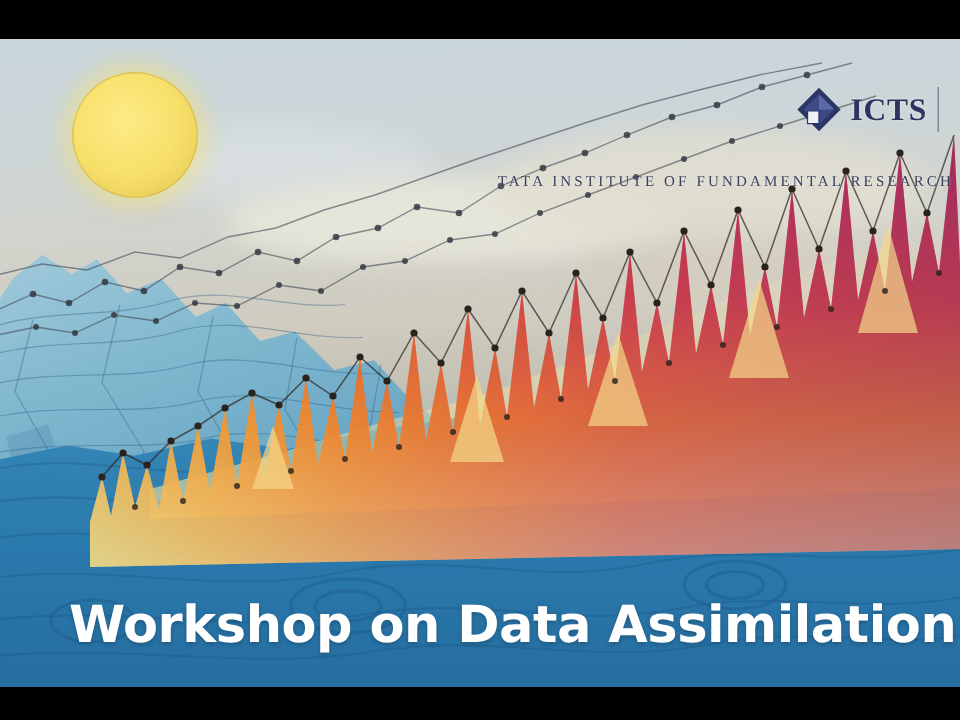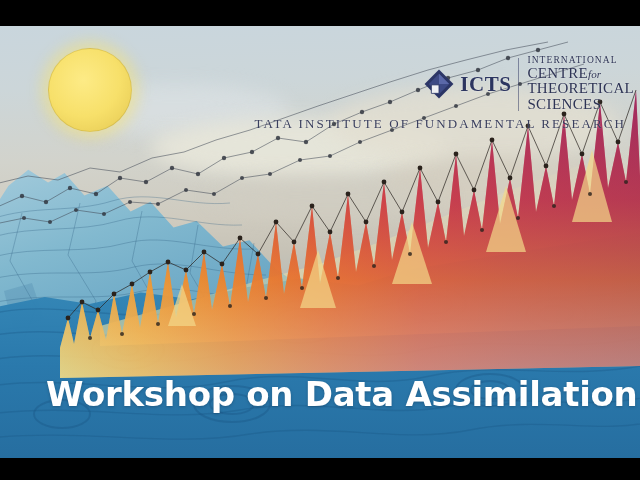--- a/index.html
+++ b/index.html
@@ -108,33 +108,33 @@
     line-height:1.04;
     text-shadow:0 0 2px rgba(255,255,255,.5);
   }
   #logo-text div { display:block; white-space:nowrap; }
   .lt1 { font-size:9.5px; letter-spacing:1.1px; }
   .lt2 { font-size:15px; letter-spacing:.4px; }
   .lt3 { font-size:15px; letter-spacing:.3px; }
   .lt4 { font-size:15px; letter-spacing:.4px; }
   .lt-for { font-style:italic; font-size:11px; letter-spacing:0; }
   #logo-tagline {
-    position:absolute; right:14px; top:90px;
+    position:absolute; right:4px; top:90px;
     z-index:30;
     font-family:"Liberation Serif", serif;
-    font-size:13px;
+    font-size:10px;
     letter-spacing:2.1px;
     color:#3a3f5e;
     white-space:nowrap;
     text-shadow:0 0 2px rgba(255,255,255,.45);
   }
 
   
   #title {
-    position:absolute; left:46px; bottom:44px;
+    position:absolute; left:46px; bottom:21px;
     z-index:35;
     color:#ffffff;
     font-family:"DejaVu Sans", sans-serif;
     font-weight:bold;
     font-size:34px;
     line-height:1.18;
     letter-spacing:-.3px;
     text-shadow:0 1px 3px rgba(16,44,66,.35);
   }
   #title div { white-space:nowrap; }
@@ -383,26 +383,20 @@
       <div id="logo-row">
         <svg id="logo-mark" viewBox="0 0 40 40">
           <polygon points="20,3 37,20 20,37 3,20" fill="#2b3566"></polygon>
           <polygon points="20,8 32,20 20,32 8,20" fill="#3d4a85"></polygon>
           <polygon points="20,8 32,20 20,20" fill="#5a68a8"></polygon>
           <polygon points="11,21 20,21 20,31 11,31" fill="#ffffff" opacity=".92"></polygon>
           <polygon points="11,21 20,21 20,31 11,31" fill="none" stroke="#2b3566" stroke-width="1"></polygon>
         </svg>
         <div id="icts-word">ICTS</div>
         <div id="logo-divider"></div>
-        <div id="logo-text">
-          <div class="lt1">INTERNATIONAL</div>
-          <div class="lt2"><span>CENTRE</span><span class="lt-for">for</span></div>
-          <div class="lt3">THEORETICAL</div>
-          <div class="lt4">SCIENCES</div>
-        </div>
       </div>
     </div>
     <div id="logo-tagline">TATA INSTITUTE OF FUNDAMENTAL RESEARCH</div>
 
     <div id="title">
       <div>Workshop on Data Assimilation</div>
     </div>
   </div>
 
   <div class="bar" id="bar-top"></div>

